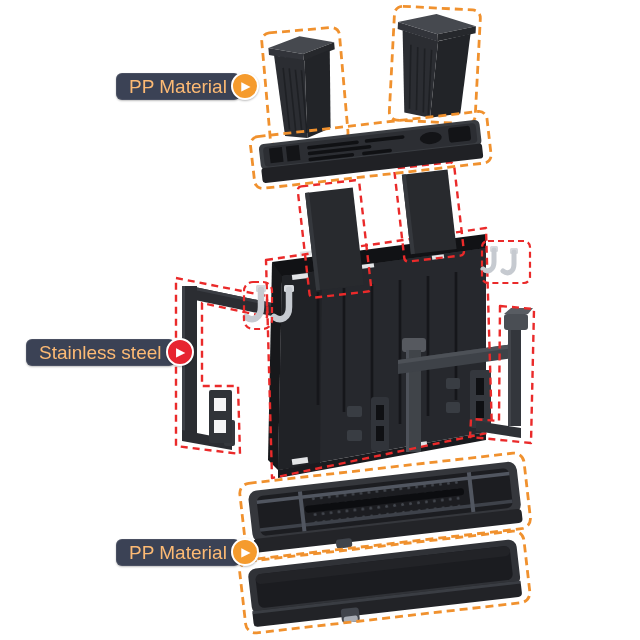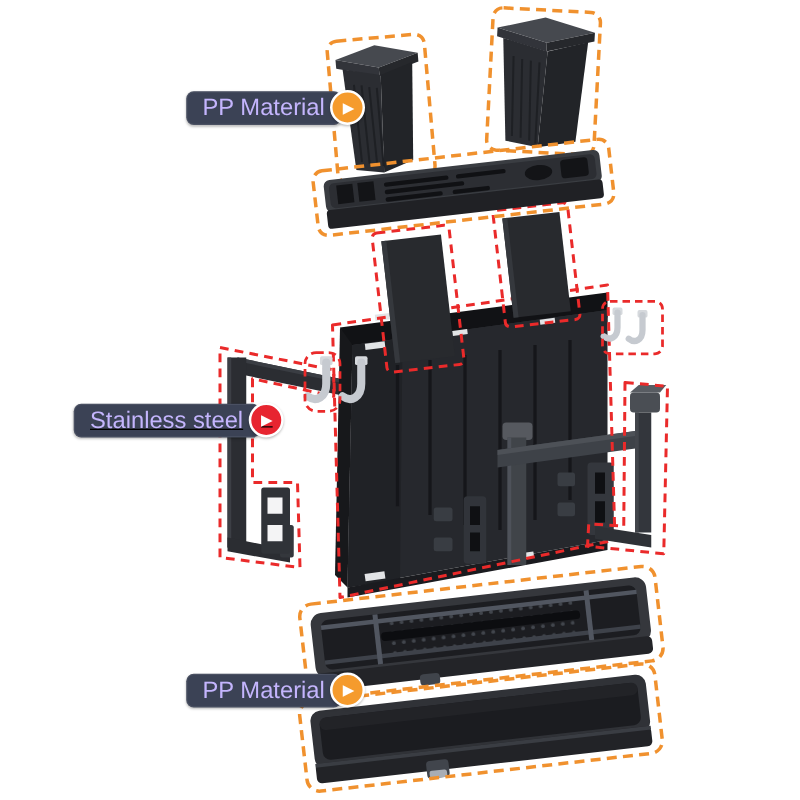--- a/index.html
+++ b/index.html
@@ -3,24 +3,23 @@
 <meta charset="utf-8">
 <style>
   html,body{margin:0;padding:0;background:#ffffff;}
   .canvas{
     position:relative;width:640px;height:640px;background:#ffffff;overflow:hidden;
     font-family:"Liberation Sans",sans-serif;
   }
   .scene{position:absolute;left:0;top:0;width:640px;height:640px;}
   .callout{position:absolute;display:flex;align-items:center;z-index:5;}
   .pill{
-    background:#3b4255;color:#c4b5fd;font-size:19px;line-height:27px;height:27px;
+    background:#3b4255;color:#fdba74;font-size:19px;line-height:27px;height:27px;
     padding:0 13px;border-radius:6px;white-space:nowrap;
     box-shadow:0 1px 2px rgba(0,0,0,0.25), inset 0 0 0 1px rgba(255,255,255,0.08);
-    margin-left:33px;
   }
   .arrow-circle{
     width:28px;height:28px;border-radius:50%;margin-left:-9px;flex:0 0 auto;
     display:flex;align-items:center;justify-content:center;
     border:2px solid #ffffff;box-sizing:border-box;
     box-shadow:0 1px 2px rgba(0,0,0,0.25);
   }
   .arrow-circle span{color:#ffffff;font-size:12px;line-height:1;padding-left:2px;}
   .arrow-orange{background:#f59b2d;}
   .arrow-red{background:#e72530;}
@@ -199,21 +198,21 @@
     </g>
   </svg>
 
   <div class="callout" style="left:116px;top:72px;">
     <div class="pill">PP Material</div>
     <div class="arrow-circle arrow-orange">
       <span>▶</span>
     </div>
   </div>
 
-  <div class="callout" style="left:26px;top:322px;text-decoration:underline;">
+  <div class="callout" style="left:26px;top:338px;">
     <div class="pill">Stainless steel</div>
     <div class="arrow-circle arrow-red">
       <span>▶</span>
     </div>
   </div>
 
   <div class="callout" style="left:116px;top:538px;">
     <div class="pill">PP Material</div>
     <div class="arrow-circle arrow-orange">
       <span>▶</span>

